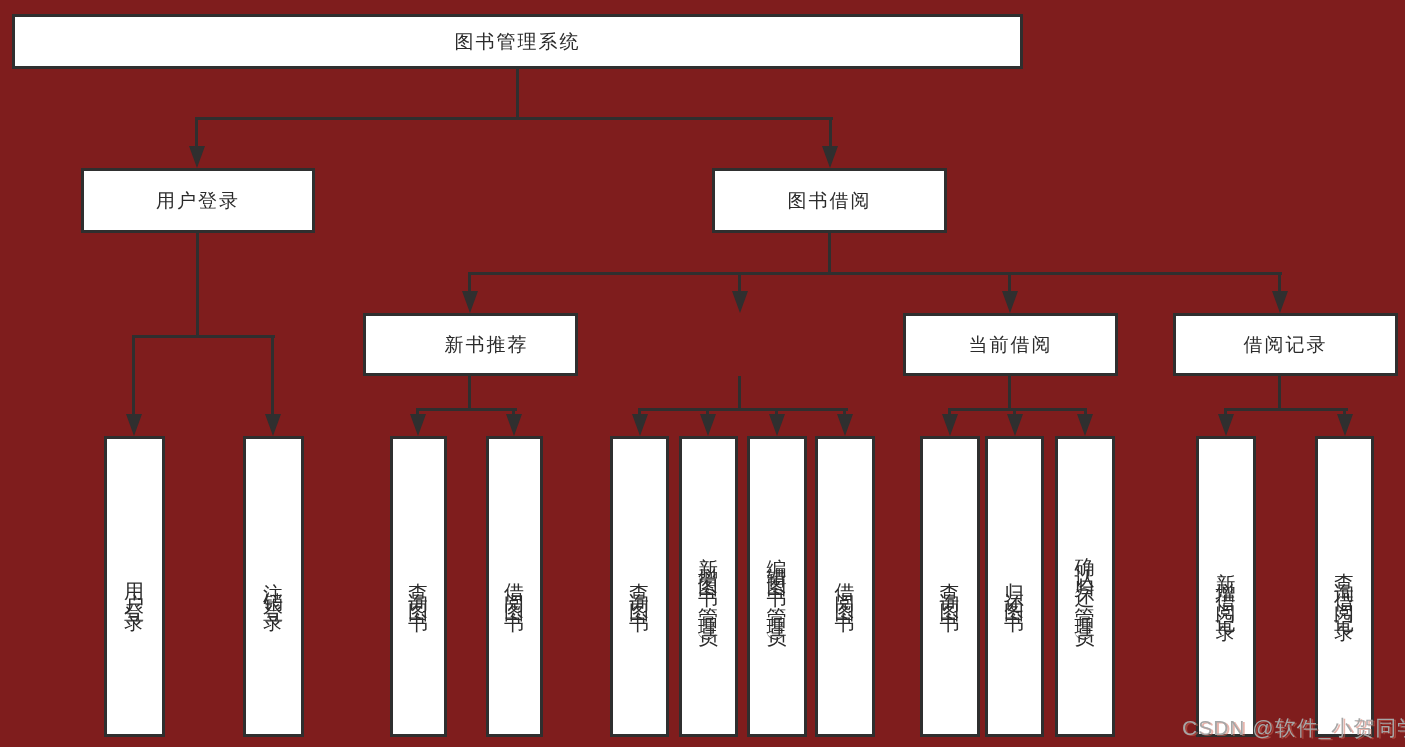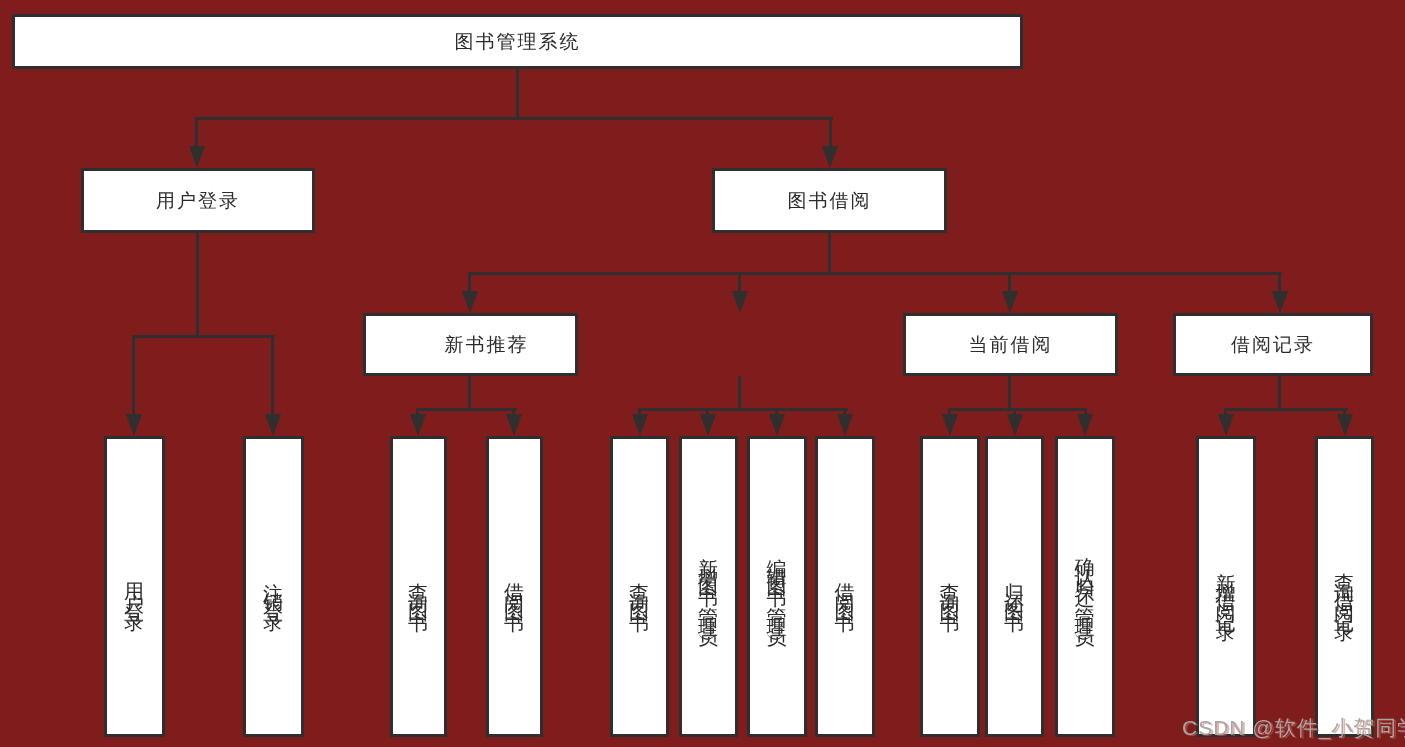--- a/index.html
+++ b/index.html
@@ -62,21 +62,21 @@
   <div class="vline" style="left:738px;top:272px;height:22px;"></div>
   <div class="vline" style="left:1008px;top:272px;height:22px;"></div>
   <div class="vline" style="left:1278px;top:272px;height:22px;"></div>
   <div class="arrow" style="left:462px;top:291px;"></div>
   <div class="arrow" style="left:732px;top:291px;"></div>
   <div class="arrow" style="left:1002px;top:291px;"></div>
   <div class="arrow" style="left:1272px;top:291px;"></div>
 
   <div class="box" style="left:363px;top:313px;width:215px;height:63px;padding-left:32px;">新书推荐</div>
   <div class="box" style="left:903px;top:313px;width:215px;height:63px;">当前借阅</div>
-  <div class="box" style="left:1173px;top:313px;width:200px;height:63px;">借阅记录</div>
+  <div class="box" style="left:1173px;top:313px;width:225px;height:63px;">借阅记录</div>
 
   <div class="vline" style="left:468px;top:376px;height:35px;"></div>
   <div class="hline" style="left:416px;top:408px;width:101px;"></div>
   <div class="vline" style="left:416px;top:408px;height:10px;"></div>
   <div class="vline" style="left:512px;top:408px;height:10px;"></div>
   <div class="arrow" style="left:410px;top:414px;"></div>
   <div class="arrow" style="left:506px;top:414px;"></div>
 
   <div class="vline" style="left:738px;top:376px;height:35px;"></div>
   <div class="hline" style="left:638px;top:408px;width:210px;"></div>

